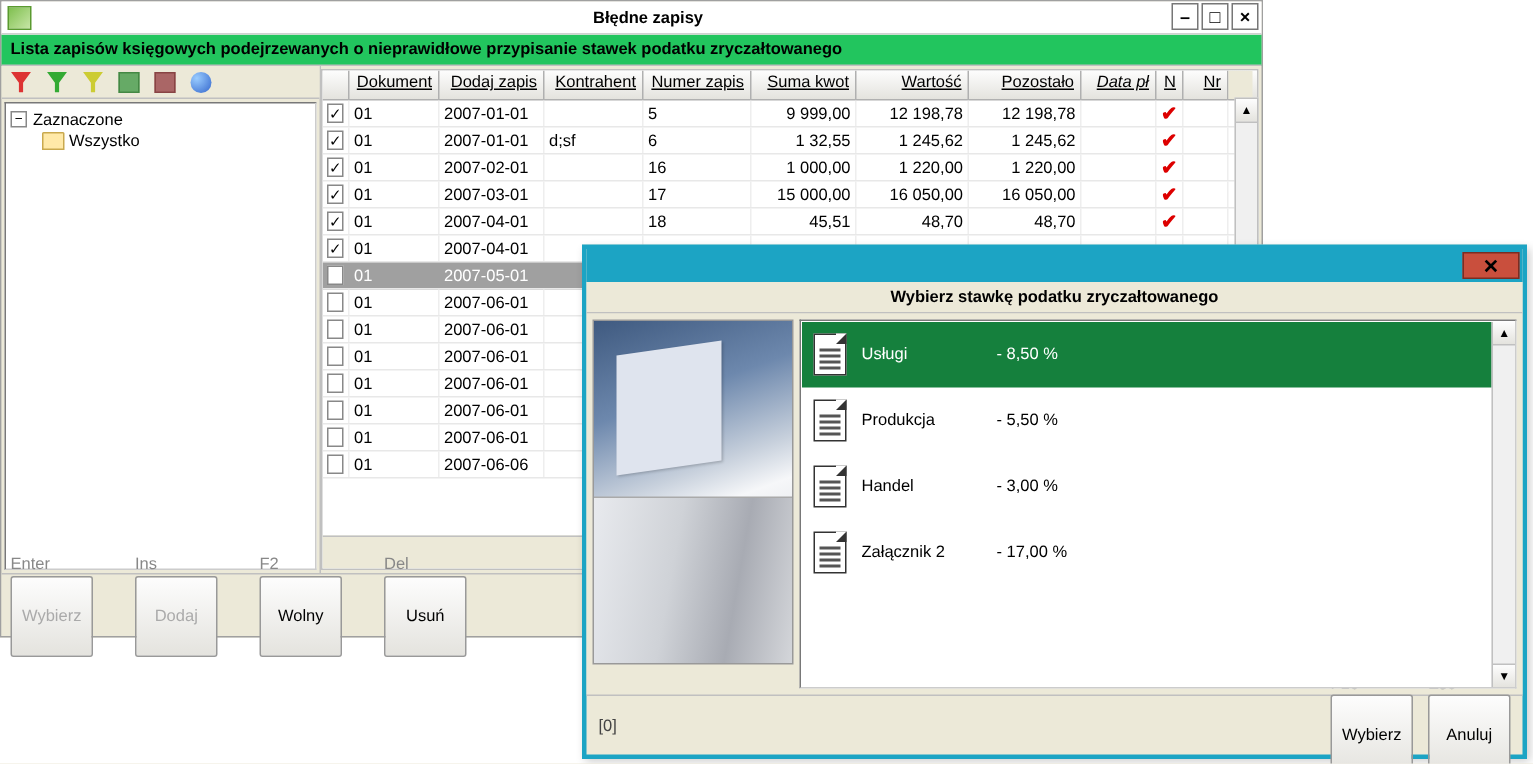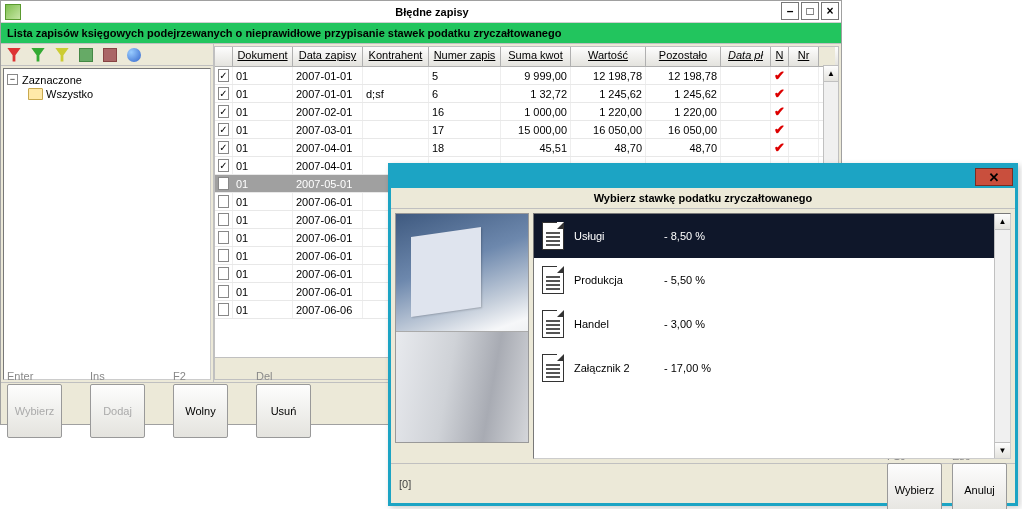--- a/index.html
+++ b/index.html
@@ -157,21 +157,21 @@
     height: 20px;
     font-size: 11px;
   }
   .gh {
     border-right: 1px solid #b0b0b0;
     padding: 2px 4px;
     text-decoration: underline;
     color: #000;
     white-space: nowrap;
     overflow: hidden;
-    text-align: center;
+    text-align: right;
     cursor: pointer;
   }
   .gridbody {
     flex: 1;
     overflow: hidden;
   }
   .grow {
     display: flex;
     height: 18px;
     border-bottom: 1px solid #e8e8e8;
@@ -359,21 +359,21 @@
   }
   .dlgitem {
     display: flex;
     align-items: center;
     gap: 10px;
     padding: 6px 8px;
     height: 44px;
     cursor: pointer;
   }
   .dlgitem.sel {
-    background: #0f172a;
+    background: #15803d;
     color: #fff;
   }
   .docico {
     width: 22px; height: 28px;
     background: #fff;
     border: 1px solid #333;
     position: relative;
   }
   .docico::before {
     content:"";
@@ -444,21 +444,21 @@
       </div>
       <div class="tree">
         <div class="tree-node root">Zaznaczone</div>
         <div class="tree-node tree-child">Wszystko</div>
       </div>
     </div>
     <div class="gridwrap">
       <div class="gridhead">
         <div class="gh c0"></div>
         <div class="gh c1">Dokument</div>
-        <div class="gh c2">Data zapisy</div>
+        <div class="gh c2">Dodaj zapis</div>
         <div class="gh c3">Kontrahent</div>
         <div class="gh c4">Numer zapis</div>
         <div class="gh c5">Suma kwot</div>
         <div class="gh c6">Wartość</div>
         <div class="gh c7">Pozostało</div>
         <div class="gh c8">Data pł</div>
         <div class="gh c9">N</div>
         <div class="gh c10">Nr</div>
         <div class="scrollcorner"></div>
       </div>
@@ -481,21 +481,21 @@
             <div class="gcell c10"></div>
           </div>
           <div class="grow">
             <div class="gcell c0">
               <div class="gchk">✓</div>
             </div>
             <div class="gcell c1">01</div>
             <div class="gcell c2">2007-01-01</div>
             <div class="gcell c3">d;sf</div>
             <div class="gcell c4">6</div>
-            <div class="gcell c5 right">1 32,72</div>
+            <div class="gcell c5 right">1 32,55</div>
             <div class="gcell c6 right">1 245,62</div>
             <div class="gcell c7 right">1 245,62</div>
             <div class="gcell c8"></div>
             <div class="gcell c9">
               <span class="redv">✔</span>
             </div>
             <div class="gcell c10"></div>
           </div>
           <div class="grow">
             <div class="gcell c0">

